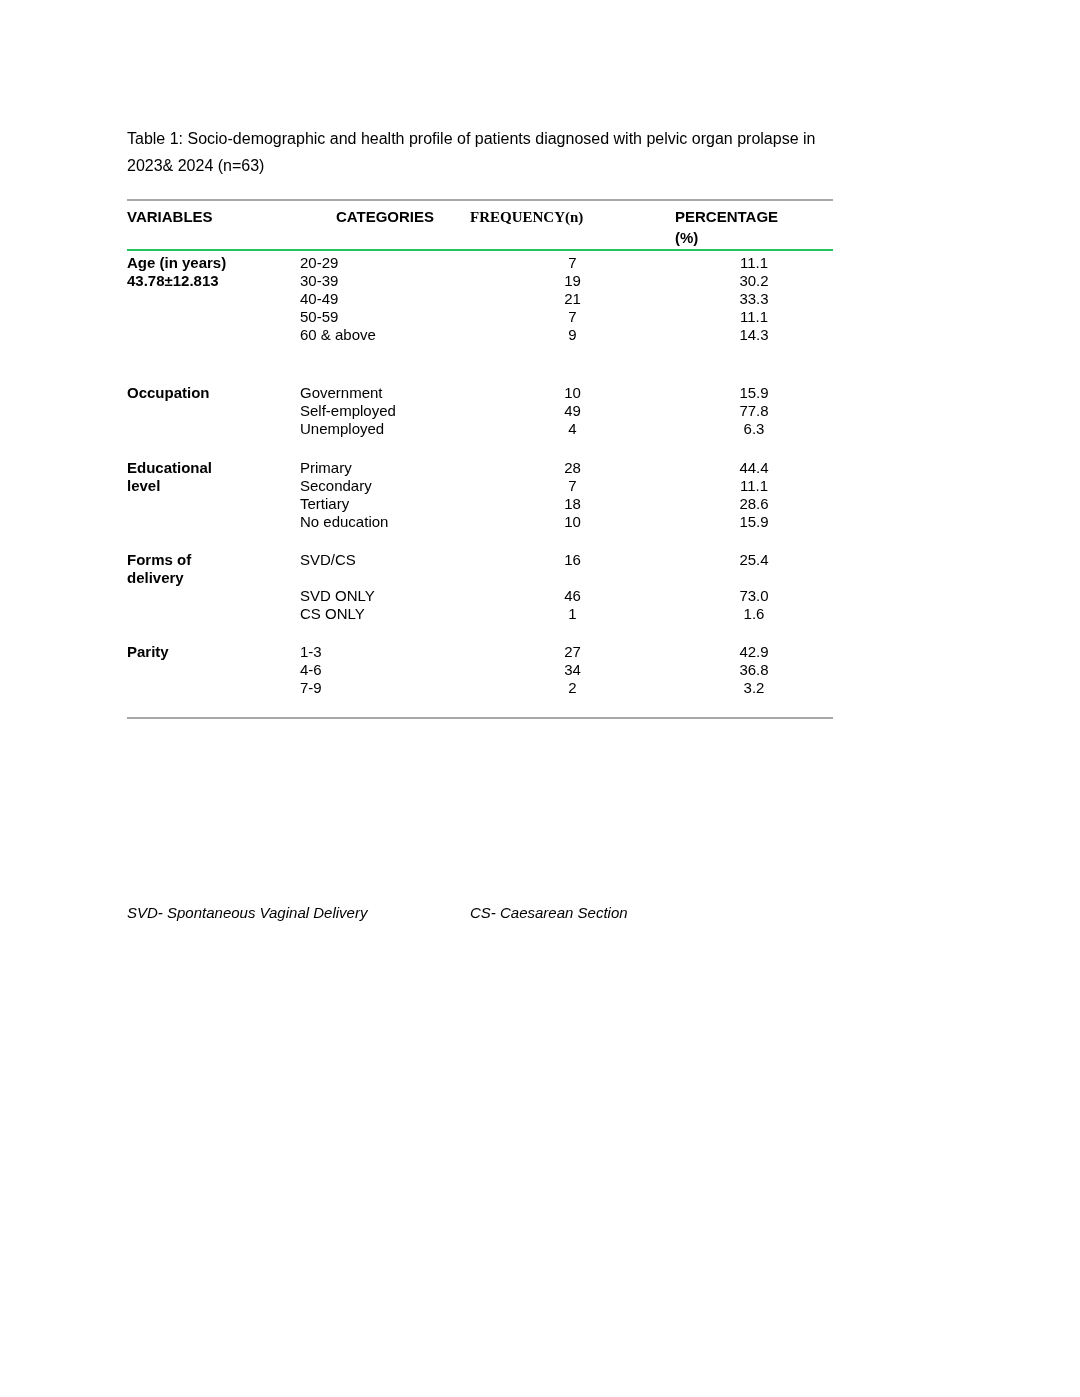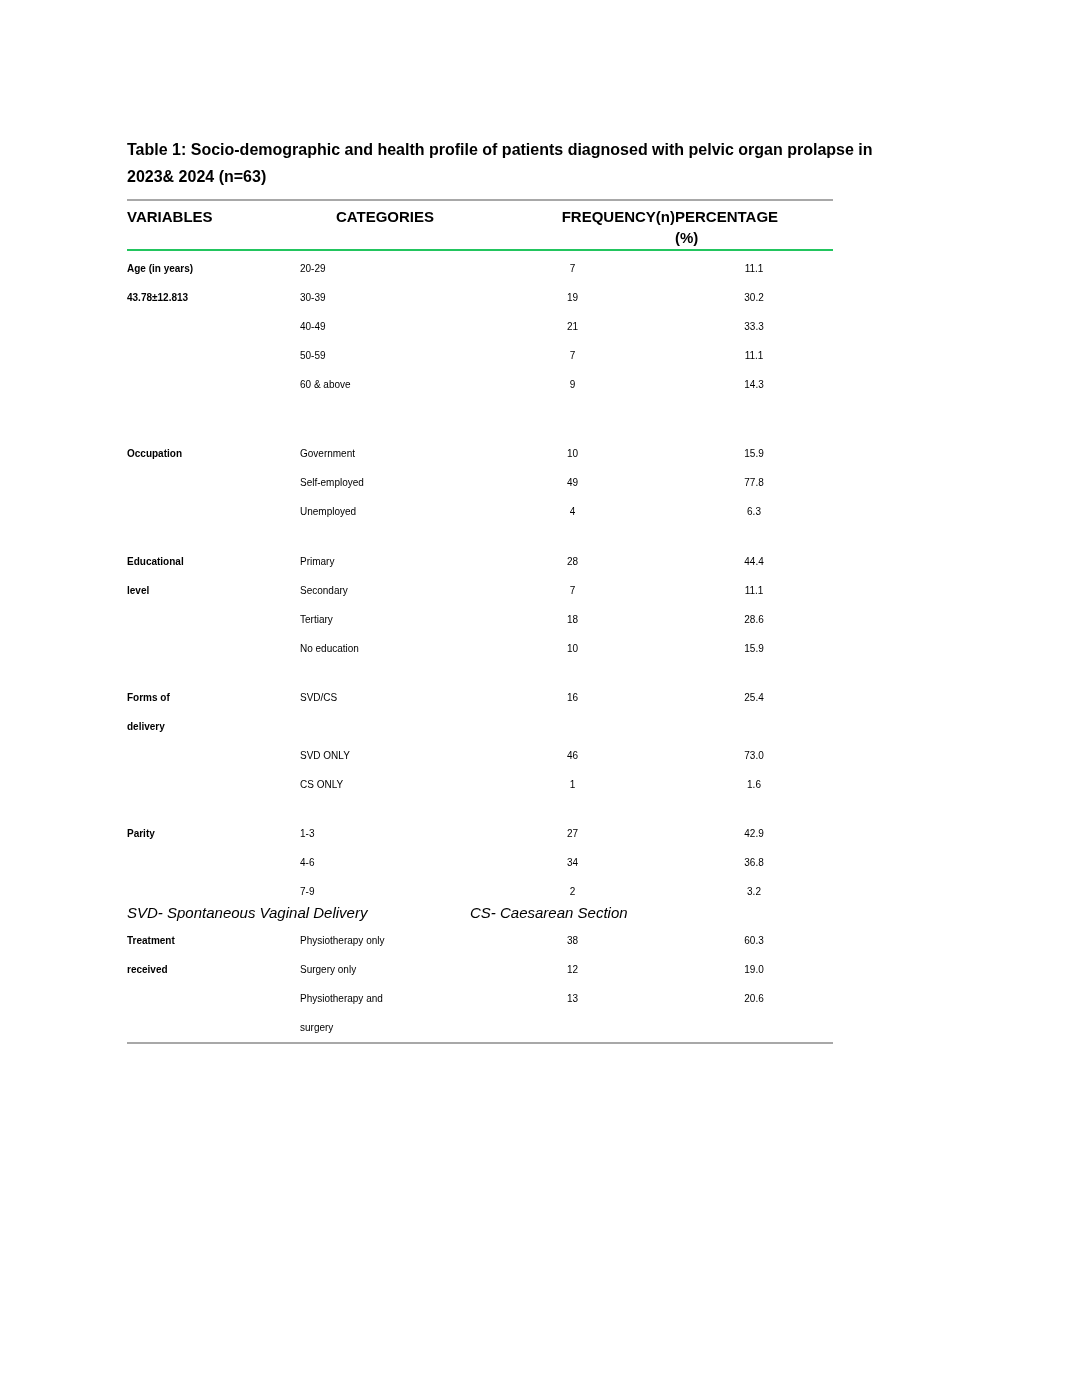--- a/index.html
+++ b/index.html
@@ -10,24 +10,24 @@
   body {
     width: 1080px;
     height: 1397px;
     position: relative;
     font-family: "Liberation Sans", sans-serif;
     color: #000000;
   }
   .doc-title {
     position: absolute;
     left: 127px;
-    top: 136px;
+    top: 125px;
     width: 900px;
     font-size: 16px;
-    font-weight: bold;
+    font-weight: normal;
     line-height: 27px;
     white-space: pre-line;
   }
   table.demo-table {
     position: absolute;
     left: 127px;
     top: 199px;
     width: 706px;
     border-collapse: collapse;
     table-layout: fixed;
@@ -37,26 +37,26 @@
     font-weight: bold;
     vertical-align: top;
     line-height: 20.5px;
     padding: 6px 0 1px 0;
     white-space: pre-line;
     border-top: 2px solid #a8a8a8;
     border-bottom: 2px solid #22c55e;
   }
   th.col-var  { text-align: left; padding-left: 9px; }
   th.col-cat  { text-align: center; }
-  th.col-freq { text-align: right; }
+  th.col-freq { text-align: left; font-family: Liberation Serif, serif; }
   th.col-pct  { text-align: left; }
 
   table.demo-table td {
-    font-size: 10px;
-    line-height: 29px;
+    font-size: 15px;
+    line-height: 18px;
     vertical-align: top;
     padding: 0;
     white-space: pre-line;
   }
   tbody tr:first-child td { padding-top: 3px; }
   td.col-var  { font-weight: bold; padding-left: 9px; }
   td.col-freq { text-align: center; }
   td.col-pct  { text-align: center; }
   tr.spacer td { height: 20.2px; padding: 0; }
   tbody tr:last-child td { border-bottom: 2px solid #a8a8a8; }
@@ -182,33 +182,19 @@
         <td class="col-freq">27
 34
 2</td>
         <td class="col-pct">42.9
 36.8
 3.2</td>
       </tr>
       <tr class="spacer">
         <td colspan="4"></td>
       </tr>
-      <tr>
-        <td class="col-var">Treatment
-received</td>
-        <td class="col-cat">Physiotherapy only
-Surgery only
-Physiotherapy and
-surgery</td>
-        <td class="col-freq">38
-12
-13</td>
-        <td class="col-pct">60.3
-19.0
-20.6</td>
-      </tr>
     </tbody>
 </table>
 
 <div class="footnote">
   <span class="fn-left">SVD- Spontaneous Vaginal Delivery</span>
   <span class="fn-right">CS- Caesarean Section</span>
 </div>
 
 </body></html>

